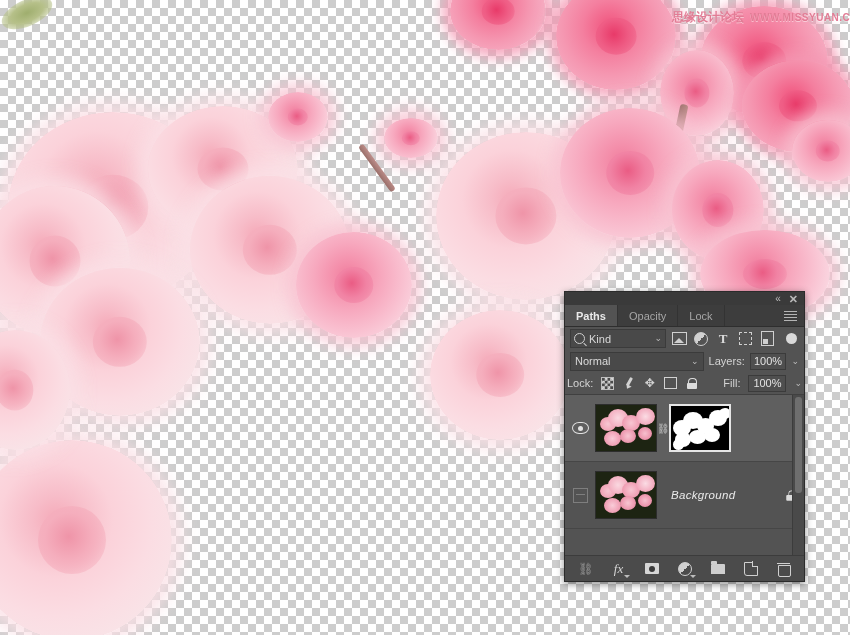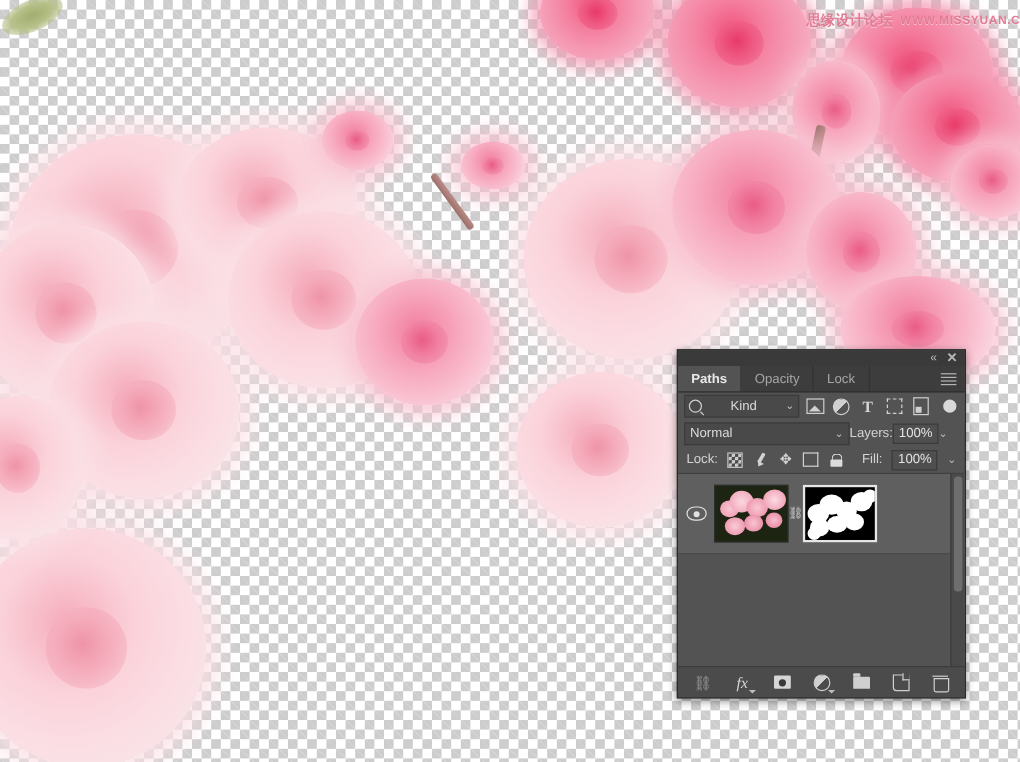--- a/index.html
+++ b/index.html
@@ -107,55 +107,55 @@
   }
   .tabs-menu i{display:block;width:13px;height:1px;background:#b5b5b5;}
 
   
   .filter-row{
     height:23px;display:flex;align-items:center;padding:0 5px;gap:4px;flex:0 0 auto;
     background:#535353;
   }
   .kind-select{
     width:88px;height:17px;background:#494949;border:1px solid #3b3b3b;
-    display:flex;align-items:center;gap:4px;padding:0 3px;cursor:pointer;text-align:center;
+    display:flex;align-items:center;gap:4px;padding:0 3px;cursor:pointer;
   }
   .kind-select .lbl{flex:1;font-size:11px;color:#d8d8d8;}
   .mag{width:9px;height:9px;border:1.3px solid #cfcfcf;border-radius:50%;position:relative;display:inline-block;}
   .mag::after{content:"";position:absolute;right:-3px;bottom:-2px;width:4px;height:1.3px;background:#cfcfcf;transform:rotate(45deg);}
   .chev{color:#bdbdbd;font-size:9px;line-height:9px;}
 
   .fbtn{width:18px;height:18px;display:flex;align-items:center;justify-content:center;cursor:pointer;color:#d2d2d2;}
   .ic-image{width:13px;height:11px;border:1.3px solid #d0d0d0;position:relative;overflow:hidden;}
   .ic-image::after{content:"";position:absolute;left:1px;bottom:1px;width:0;height:0;border-left:5px solid transparent;border-right:5px solid transparent;border-bottom:5px solid #d0d0d0;}
   .ic-adj{width:12px;height:12px;border-radius:50%;border:1.3px solid #d0d0d0;background:linear-gradient(135deg,#d0d0d0 0 50%,transparent 50% 100%);}
   .ic-type{font-family:"Liberation Serif",serif;font-size:13px;font-weight:bold;color:#d9d9d9;line-height:13px;}
   .ic-shape{width:11px;height:11px;border:1.3px dashed #d0d0d0;}
   .ic-smart{width:11px;height:13px;border:1.3px solid #d0d0d0;position:relative;}
   .ic-smart::after{content:"";position:absolute;left:1px;bottom:1px;width:5px;height:5px;background:#d0d0d0;}
   .ic-toggle{width:11px;height:11px;border-radius:50%;background:#d9d9d9;margin-left:auto;margin-right:2px;}
 
   
   .blend-row{
-    height:22px;display:flex;align-items:center;padding:0 5px;flex:0 0 auto;
+    height:22px;display:flex;align-items:center;gap:5px;padding:0 5px;flex:0 0 auto;
   }
   .blend-select{
     width:128px;height:17px;background:#494949;border:1px solid #3b3b3b;
     display:flex;align-items:center;padding:0 4px;cursor:pointer;
   }
   .blend-select .lbl{flex:1;font-size:11px;color:#dadada;}
   .field-label{font-size:11px;color:#d4d4d4;white-space:nowrap;}
   .num-field{
     width:36px;height:15px;background:#4f4f4f;border:1px solid #3b3b3b;
     display:flex;align-items:center;justify-content:center;font-size:11px;color:#e2e2e2;cursor:text;
   }
 
   
   .lock-row{
-    height:22px;display:flex;align-items:center;gap:8px;padding:0 7px;flex:0 0 auto;
+    height:22px;display:flex;align-items:center;gap:8px;padding:0 2px;flex:0 0 auto;
     border-bottom:1px solid #404040;
   }
   .lock-ic{width:13px;height:13px;display:flex;align-items:center;justify-content:center;cursor:pointer;}
   .ic-checker{
     width:11px;height:11px;
     background-image:linear-gradient(45deg,#d8d8d8 25%,transparent 25%,transparent 75%,#d8d8d8 75%),
                      linear-gradient(45deg,#d8d8d8 25%,transparent 25%,transparent 75%,#d8d8d8 75%);
     background-size:5.5px 5.5px;background-position:0 0,2.75px 2.75px;background-color:#4a4a4a;
     border:1px solid #bdbdbd;
   }
@@ -369,20 +369,38 @@
         <span class="blob" style="left:38px;top:4px;width:18px;height:16px;"></span>
         <span class="blob" style="left:4px;top:26px;width:16px;height:15px;"></span>
         <span class="blob" style="left:18px;top:24px;width:17px;height:14px;"></span>
         <span class="blob" style="left:33px;top:22px;width:16px;height:14px;"></span>
         <span class="blob" style="left:48px;top:2px;width:12px;height:11px;"></span>
         <span class="blob" style="left:2px;top:33px;width:11px;height:11px;"></span>
       </div>
       <div class="layer-name"></div>
     </div>
 
+    <div class="layer-row">
+      <div class="eye-cell">
+        <span class="eye-empty"></span>
+      </div>
+      <div class="thumb">
+        <div class="tr" style="left:4px;top:12px;width:16px;height:14px;background:radial-gradient(circle,#f8c6d2 0%,#f1a3b6 70%,rgba(240,160,180,0) 100%);"></div>
+        <div class="tr" style="left:12px;top:4px;width:20px;height:18px;background:radial-gradient(circle,#fad8e0 0%,#f3aec0 70%,rgba(240,160,180,0) 100%);"></div>
+        <div class="tr" style="left:26px;top:10px;width:18px;height:16px;background:radial-gradient(circle,#f8c6d2 0%,#ef9cb2 70%,rgba(240,160,180,0) 100%);"></div>
+        <div class="tr" style="left:40px;top:3px;width:19px;height:17px;background:radial-gradient(circle,#fbdce4 0%,#f2a8bc 70%,rgba(240,160,180,0) 100%);"></div>
+        <div class="tr" style="left:8px;top:26px;width:17px;height:15px;background:radial-gradient(circle,#f9ccd8 0%,#ef9cb2 70%,rgba(240,160,180,0) 100%);"></div>
+        <div class="tr" style="left:24px;top:24px;width:16px;height:14px;background:radial-gradient(circle,#f8c6d2 0%,#eb93ab 70%,rgba(240,160,180,0) 100%);"></div>
+        <div class="tr" style="left:42px;top:22px;width:14px;height:13px;background:radial-gradient(circle,#f7c0ce 0%,#ea8fa8 70%,rgba(240,160,180,0) 100%);"></div>
+      </div>
+      <div class="layer-name">Background</div>
+      <div class="row-lock">
+        <span class="ic-lock"></span>
+      </div>
+    </div>
 
     <div class="v-scroll">
       <div class="thumbbar"></div>
     </div>
   </div>
 
   <div class="panel-footer">
     <span class="f-ic">
         <span class="ic-link">⛓</span>
       </span>

